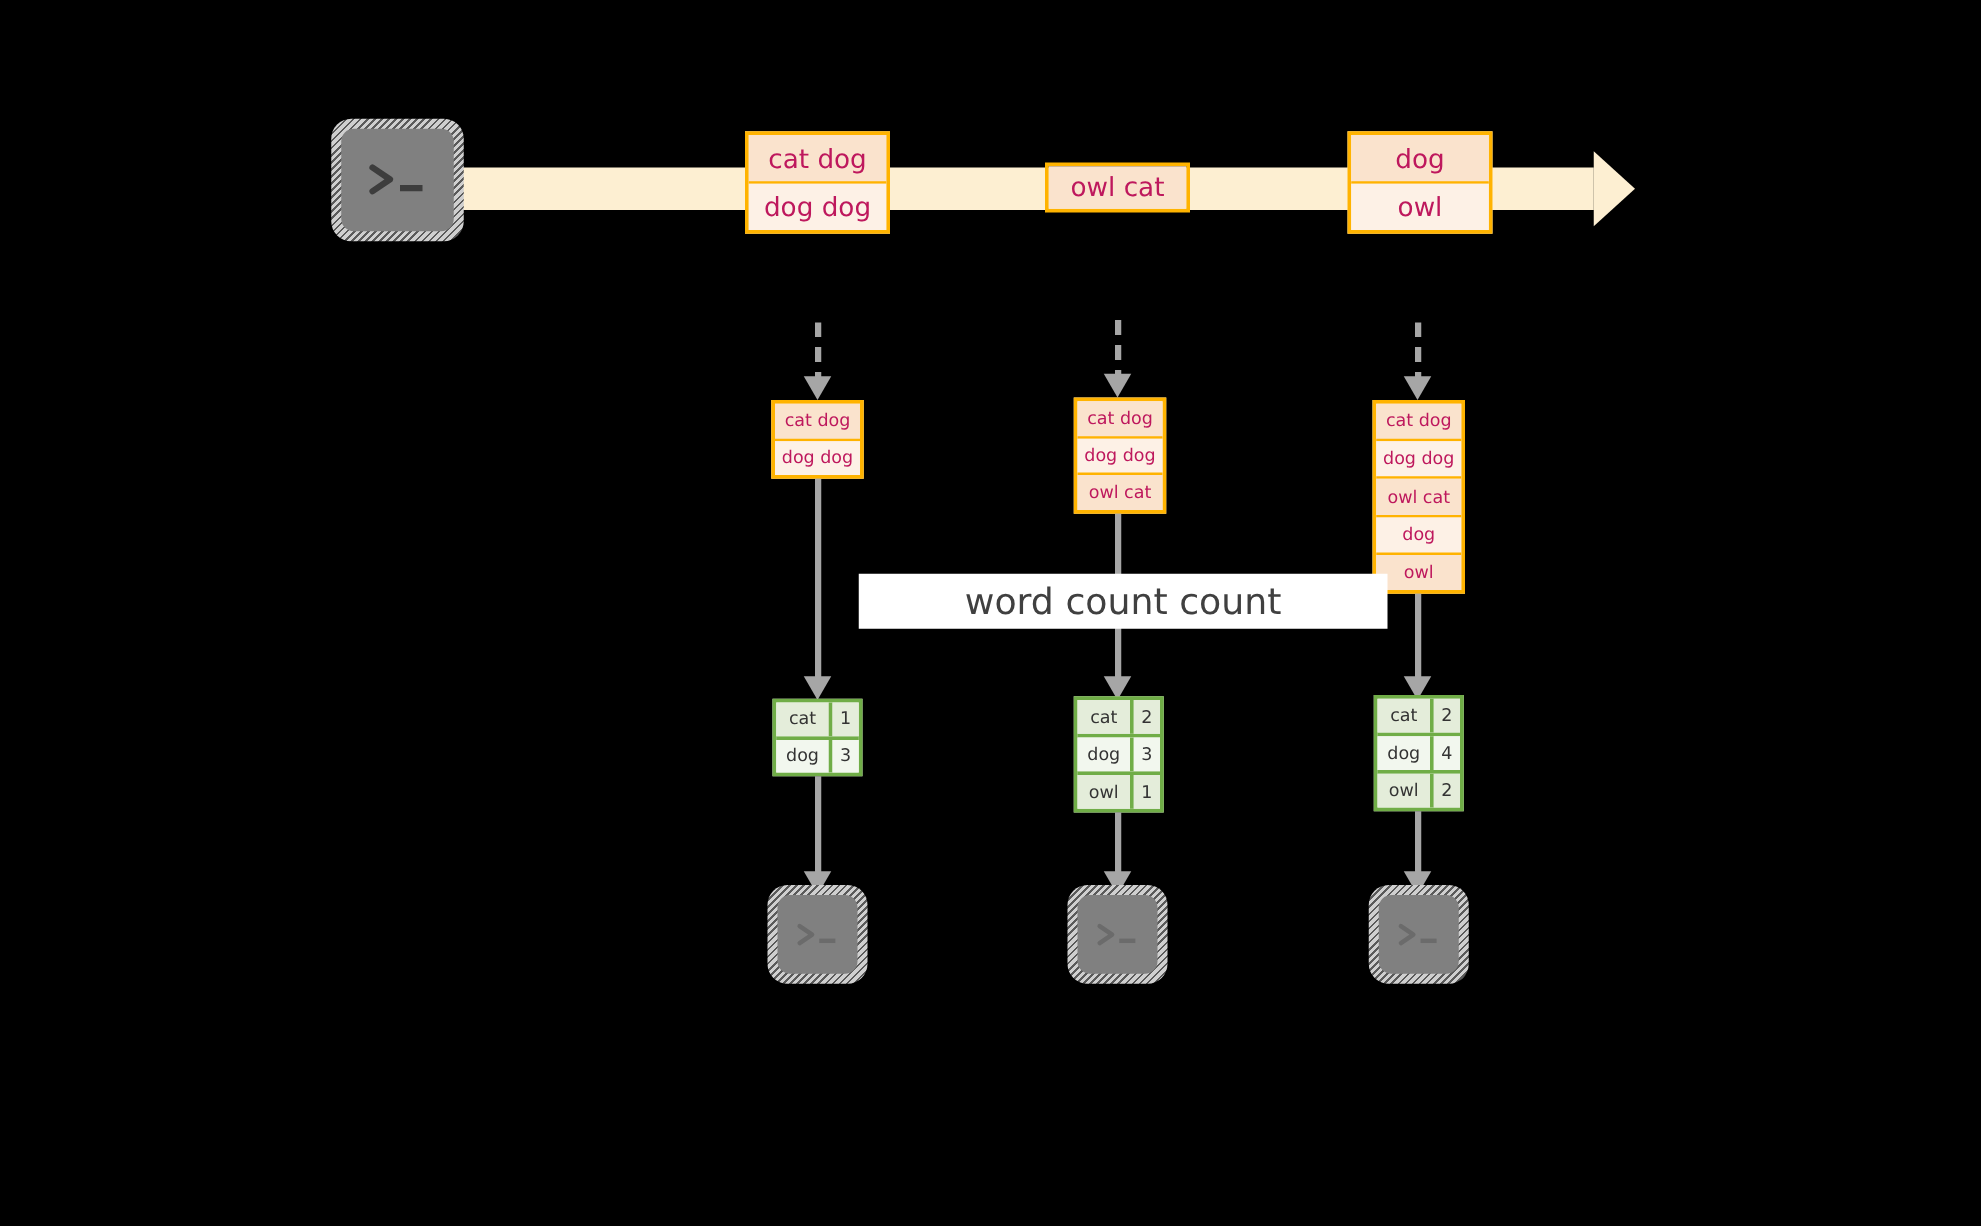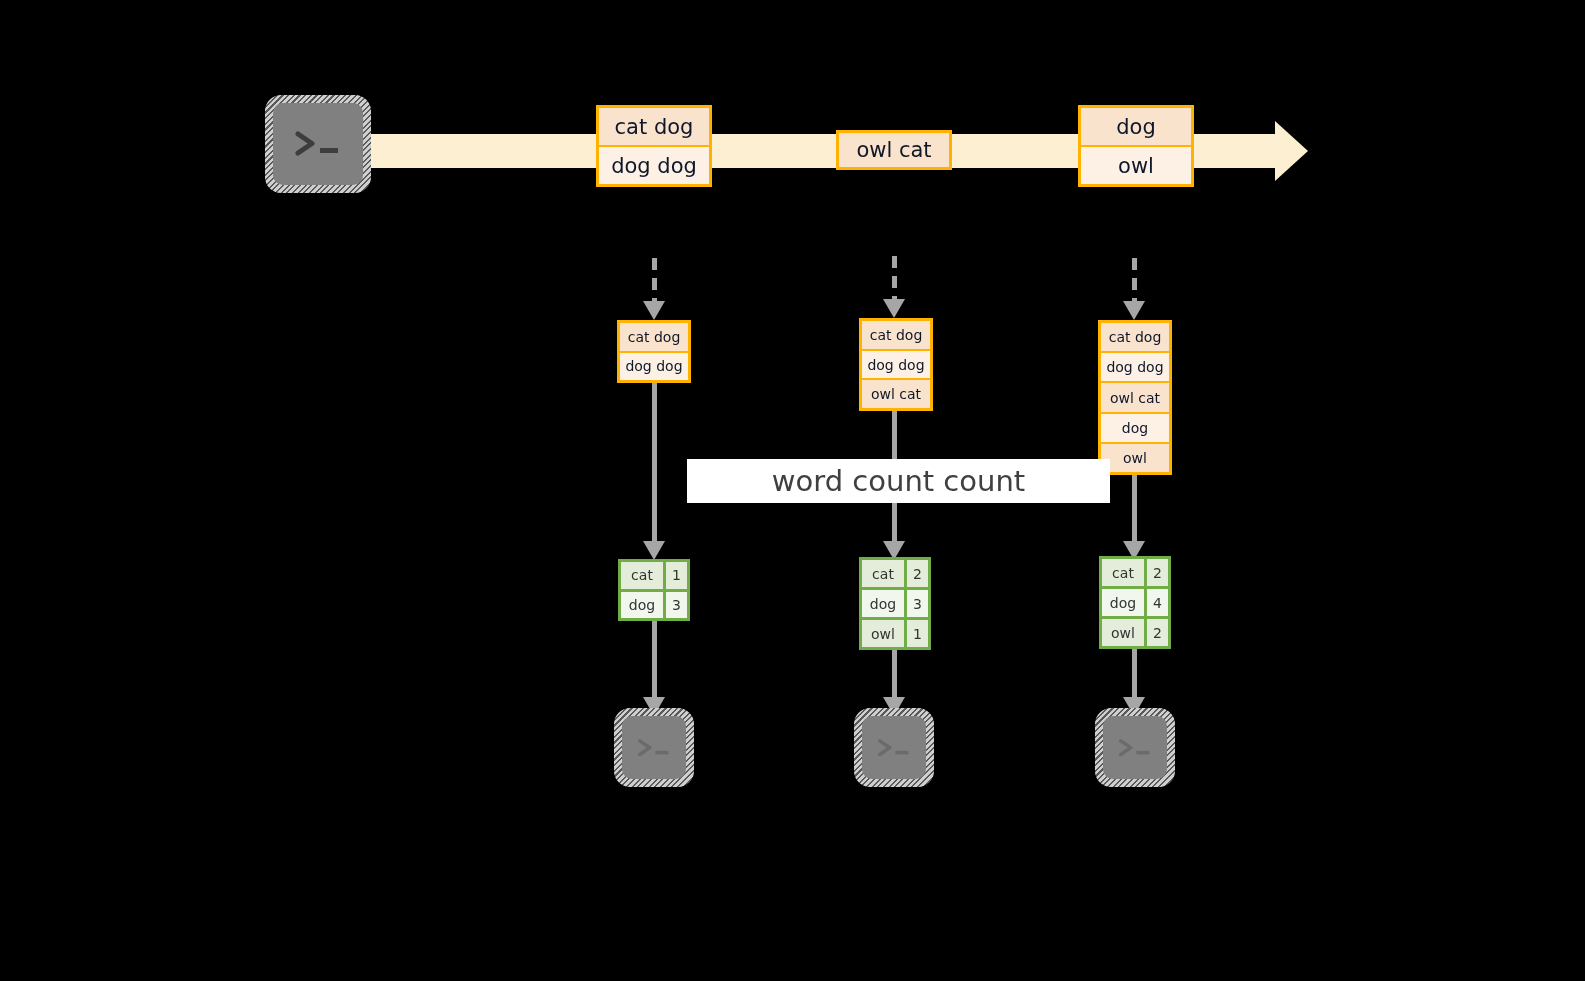--- a/index.html
+++ b/index.html
@@ -70,21 +70,21 @@
     border: 3px solid #ffb300;
     background: #fdf1e6;
     display: flex;
     flex-direction: column;
   }
   .ebox .row {
     flex: 1 1 auto;
     display: flex;
     align-items: center;
     justify-content: center;
-    color: #0f172a;
+    color: #be185d;
     white-space: nowrap;
     border-bottom: 2px solid #ffb300;
     background: #fdf1e6;
   }
   .ebox .row:last-child { border-bottom: none; }
   .ebox .row.alt { background: #fae3cd; }
 
   
   .ctable {
     position: absolute;

